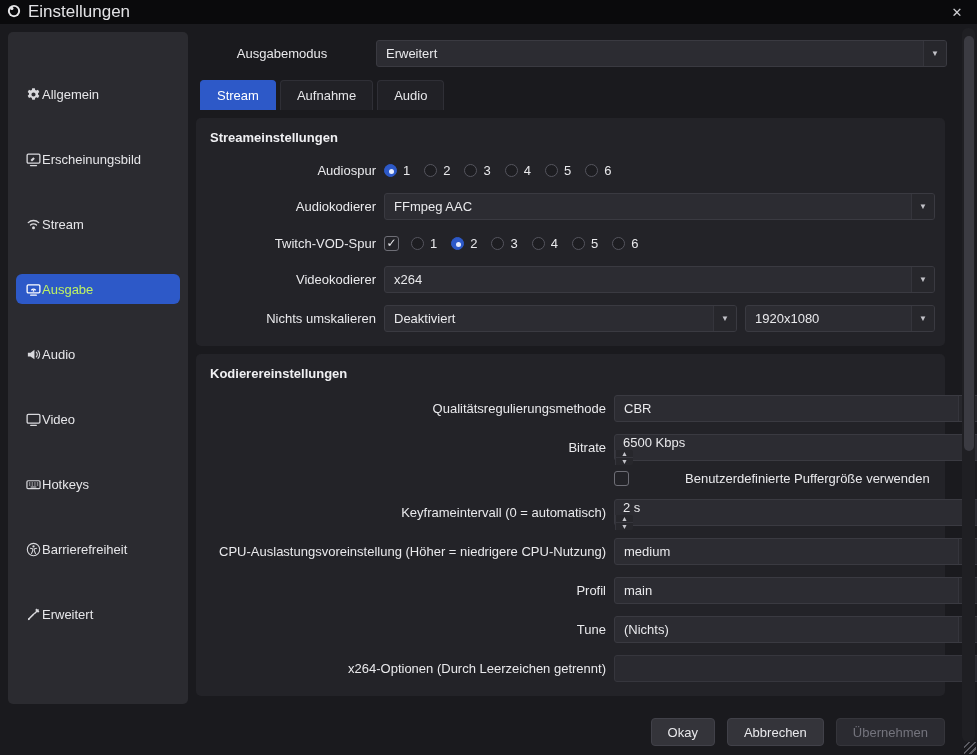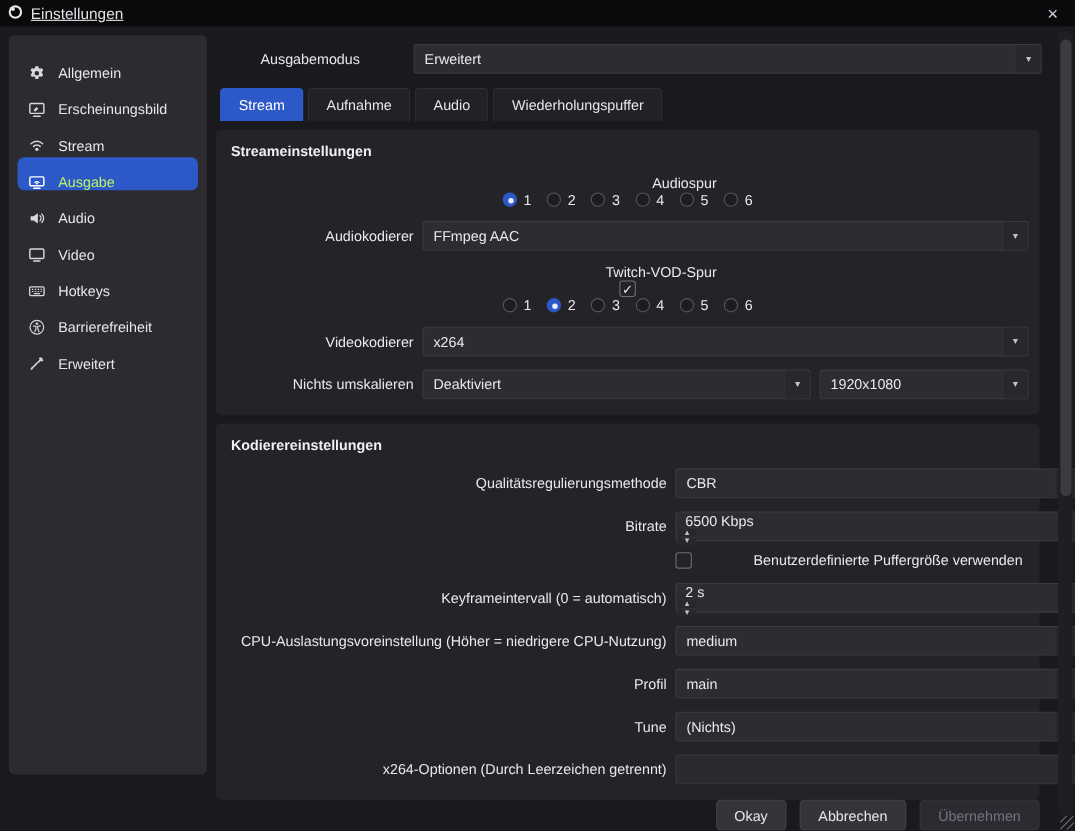--- a/index.html
+++ b/index.html
@@ -7,30 +7,30 @@
     width:977px;height:755px;overflow:hidden;
     background:#1a1a1e;
     font-family:"Liberation Sans","DejaVu Sans",sans-serif;
     font-size:13px;color:#e9e9ec;
     -webkit-font-smoothing:antialiased;
   }
   .app{width:977px;height:755px;display:flex;flex-direction:column;position:relative;background:#1a1a1e;}
 
   
   .titlebar{height:24px;background:#0a0a0c;display:flex;align-items:center;padding-left:7px;gap:7px;flex:0 0 auto;}
-  .titlebar .title{font-size:14px;color:#e2e2e5;text-decoration:underline;}
+  .titlebar .title{font-size:17px;color:#e2e2e5;}
   .titlebar .spacer{flex:1;}
   .close-btn{width:40px;height:24px;display:flex;align-items:center;justify-content:center;color:#cfcfd3;font-size:13px;background:transparent;border:none;cursor:default;}
 
   
   .main-area{flex:1;display:flex;gap:8px;padding:8px 0 0 8px;position:relative;}
 
   
   .sidebar{width:180px;height:672px;background:#2b2b30;border-radius:5px;padding:12px 8px 0 8px;box-sizing:border-box;flex:0 0 auto;}
-  .side-item{height:30px;margin-bottom:3px;display:flex;align-items:flex-end;gap:11px;padding:0 9px;border-radius:4px;color:#e6e6e9;}
+  .side-item{height:30px;margin-bottom:3px;display:flex;align-items:center;gap:0;padding:0 9px;border-radius:4px;color:#e6e6e9;margin-top:35px;}
   .side-item[data-active="true"]{background:#2d59c8;color:#bef264;border-radius:6px;}
   .side-item .icon{width:17px;display:flex;align-items:center;justify-content:center;color:#d8d8dc;}
   .side-item[data-active="true"] .icon{color:#ffffff;}
   .side-label{font-size:13px;}
 
   
   .content{width:755px;display:flex;flex-direction:column;box-sizing:border-box;}
 
   
   .mode-row{display:flex;align-items:center;margin-top:8px;}
@@ -40,21 +40,21 @@
   
   .tabs{display:flex;gap:4px;margin-top:13px;padding-left:4px;}
   .tab{height:30px;display:flex;align-items:center;padding:0 16px;border-radius:4px 4px 0 0;background:#212126;border:1px solid #2f2f36;border-bottom:none;color:#e6e6e9;box-sizing:border-box;}
   .tab[data-active="true"]{background:#2d59c8;border-color:#2d59c8;color:#ffffff;}
 
   
   .group{background:#232328;border-radius:5px;padding:10px 10px 14px 10px;margin-top:8px;margin-right:6px;}
   .group-title{font-weight:700;font-size:13px;color:#f0f0f3;margin:2px 0 14px 4px;}
   .row{display:flex;align-items:center;min-height:27px;margin-bottom:12px;}
   .row:last-child{margin-bottom:0;}
-  .row.compact{min-height:22px;flex-direction:column;}
+  .row.compact{min-height:22px;}
   .g1 .row .lbl{width:170px;text-align:right;padding-right:8px;flex:0 0 auto;}
   .g2 .row .lbl{width:400px;text-align:right;padding-right:8px;flex:0 0 auto;}
   .g2 .ctrl{width:368px;flex:0 0 auto;}
 
   
   .select{display:flex;align-items:center;height:27px;background:#2c2c32;border:1px solid #3a3a41;border-radius:3px;padding-left:9px;box-sizing:border-box;color:#e9e9ec;}
   .select .val{flex:1;white-space:nowrap;overflow:hidden;}
   .select .arrow{width:22px;align-self:stretch;display:flex;align-items:center;justify-content:center;font-size:8px;color:#c2c2c8;border-left:1px solid #35353c;background:#27272c;border-radius:0 2px 2px 0;}
   .flex1{flex:1;}
 
@@ -216,23 +216,20 @@
       <div class="tabs">
         <div class="tab" data-active="true">
             <span>Stream</span>
           </div>
         <div class="tab" data-active="false">
             <span>Aufnahme</span>
           </div>
         <div class="tab" data-active="false">
             <span>Audio</span>
           </div>
-        <div class="tab" data-active="false">
-            <span>Wiederholungspuffer</span>
-          </div>
       </div>
 
       <section class="group g1">
         <div class="group-title">Streameinstellungen</div>
 
         <div class="row compact">
           <span class="lbl">Audiospur</span>
           <div class="radio-group">
             <span class="radio-item">
                 <span class="radio" data-checked="true"></span>

